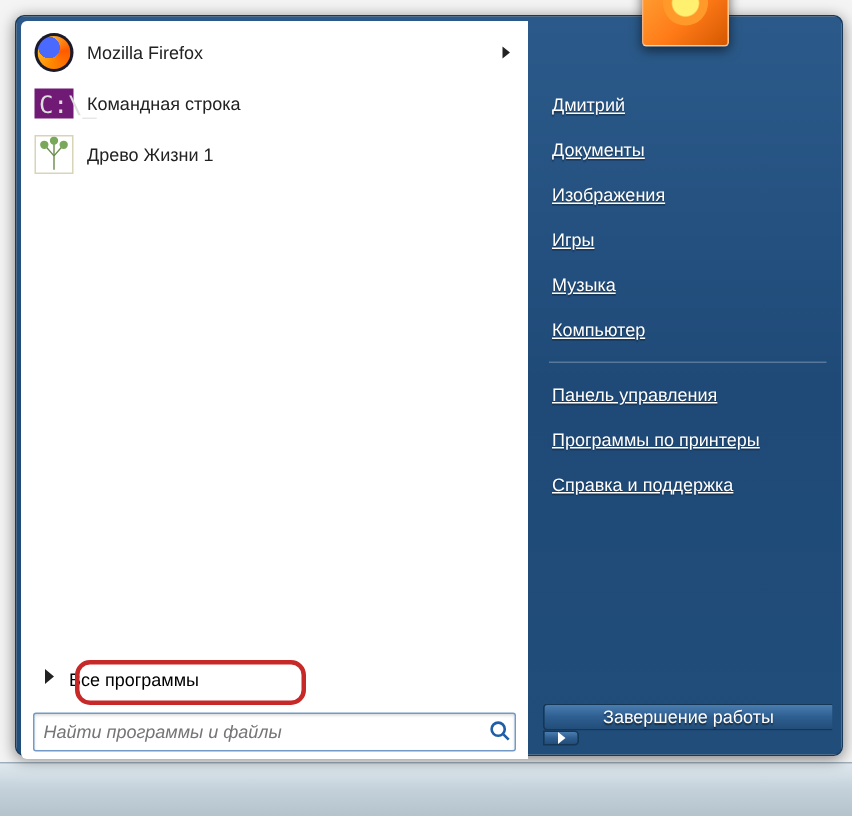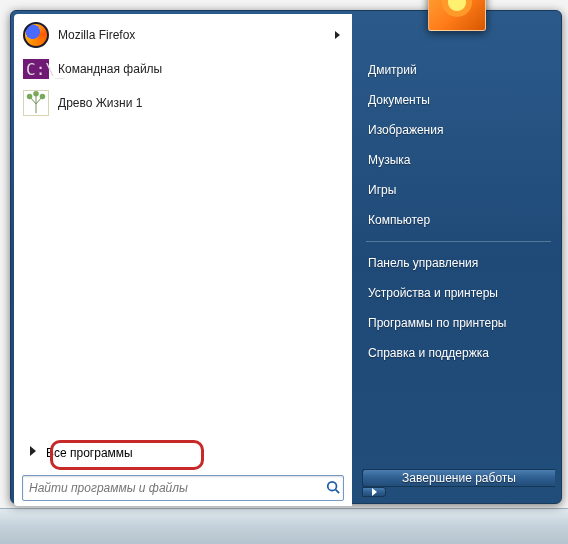--- a/index.html
+++ b/index.html
@@ -149,20 +149,21 @@
     margin-top: 44px;
     display: flex;
     flex-direction: column;
   }
   .right-item {
     color: #fff;
     padding: 8px 6px;
     cursor: default;
     font-size: 12px;
     text-shadow: 0 1px 1px rgba(0,0,0,0.4);
+    text-decoration: underline;
   }
   .right-sep {
     height: 1px;
     background: rgba(255,255,255,0.25);
     margin: 6px 4px;
   }
   .shutdown-wrap {
     margin-top: auto;
     display: flex;
     height: 28px;
@@ -226,21 +227,21 @@
             <div class="icon-firefox"></div>
           </div>
         <span class="prog-label">Mozilla Firefox</span>
         <div class="arrow-right"></div>
       </div>
 
       <div class="prog-item">
         <div class="prog-icon">
             <div class="icon-cmd">C:\_</div>
           </div>
-        <span class="prog-label">Командная файлы</span>
+        <span class="prog-label">Командная строка</span>
       </div>
 
       <div class="prog-item">
         <div class="prog-icon">
           <div class="icon-tree">
             <svg viewBox="0 0 26 26">
                 <g stroke="#6a8a4a" stroke-width="1" fill="none">
                   <line x1="13" y1="24" x2="13" y2="14"></line>
                   <line x1="13" y1="14" x2="6" y2="6"></line>
                   <line x1="13" y1="14" x2="20" y2="6"></line>
@@ -278,26 +279,25 @@
 
   <div class="right-pane">
     <div class="avatar-wrap">
       <div class="avatar-flower"></div>
     </div>
 
     <div class="right-list">
       <div class="right-item">Дмитрий</div>
       <div class="right-item">Документы</div>
       <div class="right-item">Изображения</div>
+      <div class="right-item">Игры</div>
       <div class="right-item">Музыка</div>
-      <div class="right-item">Игры</div>
       <div class="right-item">Компьютер</div>
       <div class="right-sep"></div>
       <div class="right-item">Панель управления</div>
-      <div class="right-item">Устройства и принтеры</div>
       <div class="right-item">Программы по принтеры</div>
       <div class="right-item">Справка и поддержка</div>
     </div>
 
     <div class="shutdown-wrap">
       <div class="shutdown-btn">
         <span>Завершение работы</span>
       </div>
       <div class="shutdown-more">
         <div class="tri"></div>

